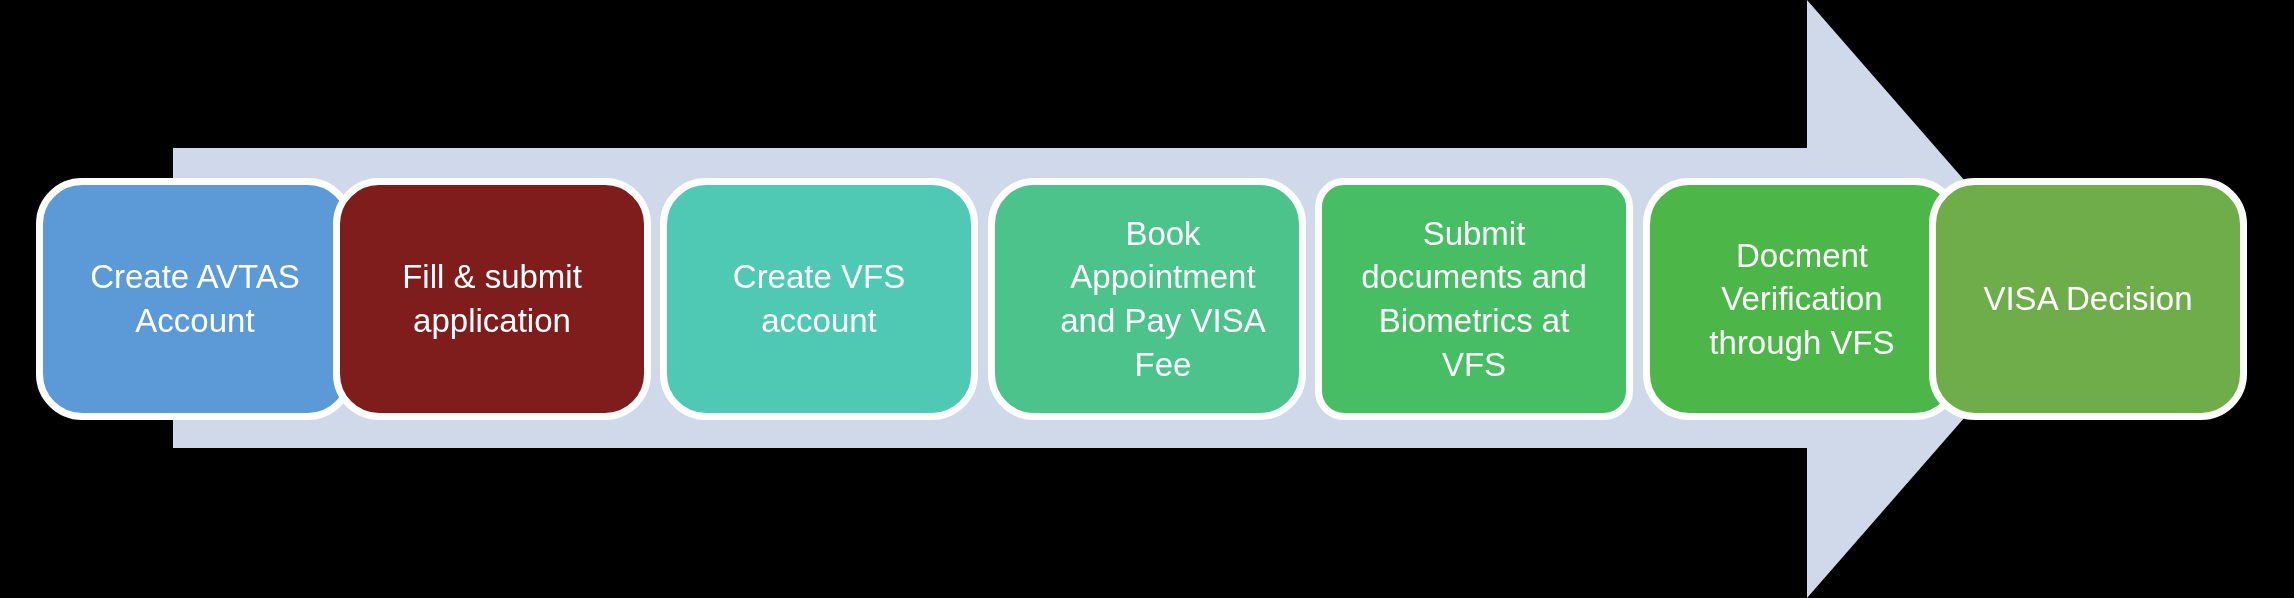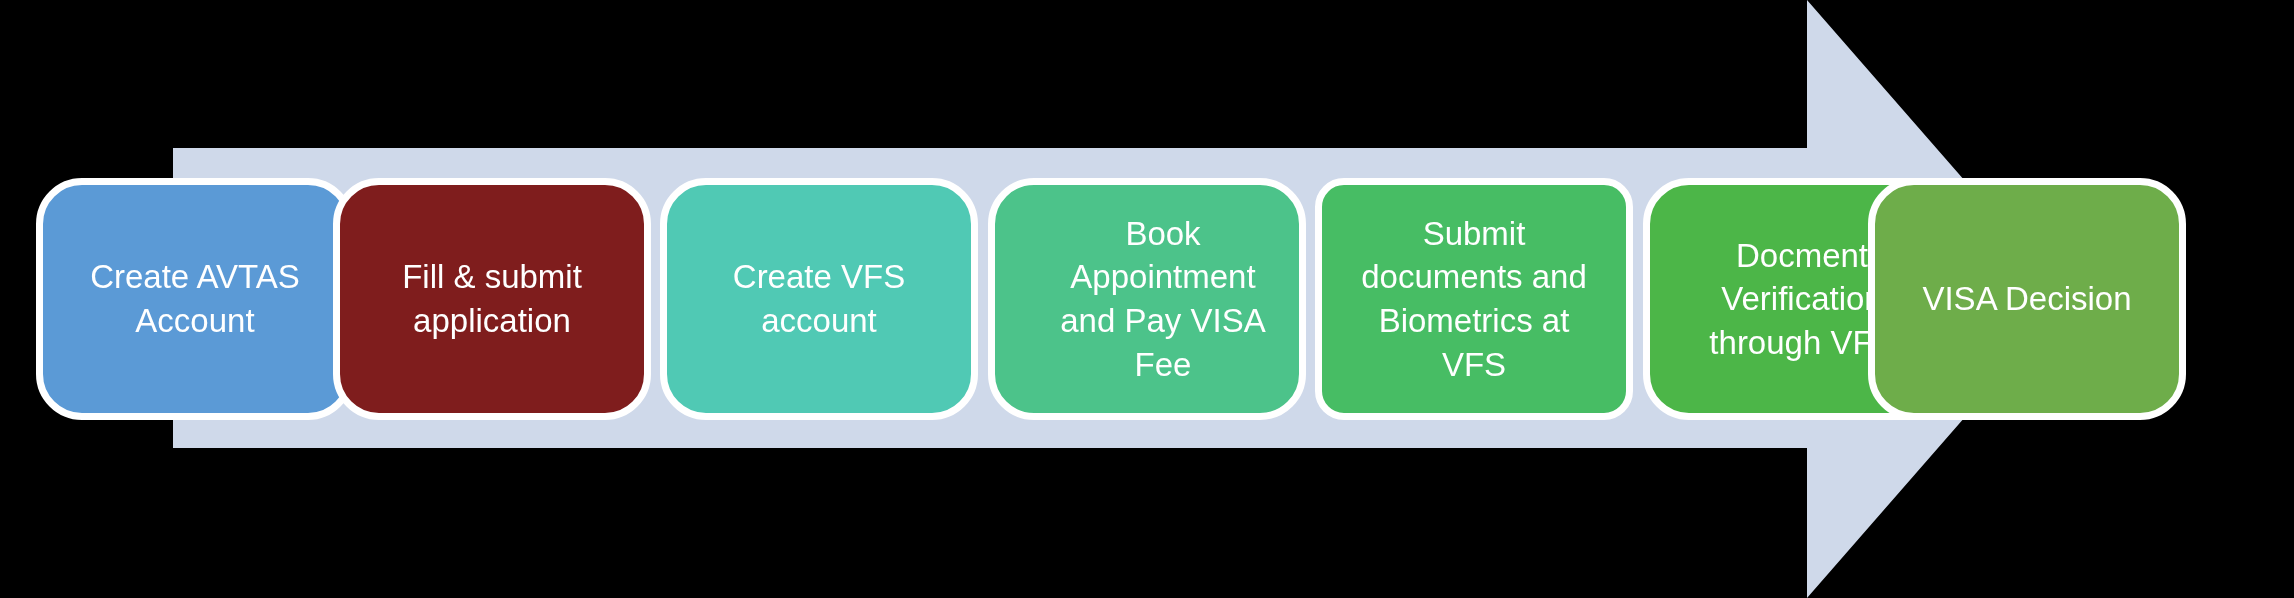--- a/index.html
+++ b/index.html
@@ -43,21 +43,21 @@
     white-space: pre-line;
     padding: 0 8px;
   }
   
   .pos-0 { left: 5px; margin-left: 31px; }
   .pos-1 { left: 333px; }
   .pos-2 { left: 660px; }
   .pos-3 { left: 988px; padding-left: 32px; }
   .pos-4 { left: 1315px; }
   .pos-5 { left: 1643px; }
-  .pos-6 { left: 1868px; }
+  .pos-6 { left: 1929px; }
 </style>
 </head>
 <body>
 
 <div id="canvas">
 
   <svg id="arrow-svg" viewBox="0 0 2294 598" xmlns="http://www.w3.org/2000/svg">
     <polygon points="173,148 1807,148 1807,0 2068,299 1807,598 1807,448 173,448" fill="#cfd9ea"></polygon>
   </svg>
 

